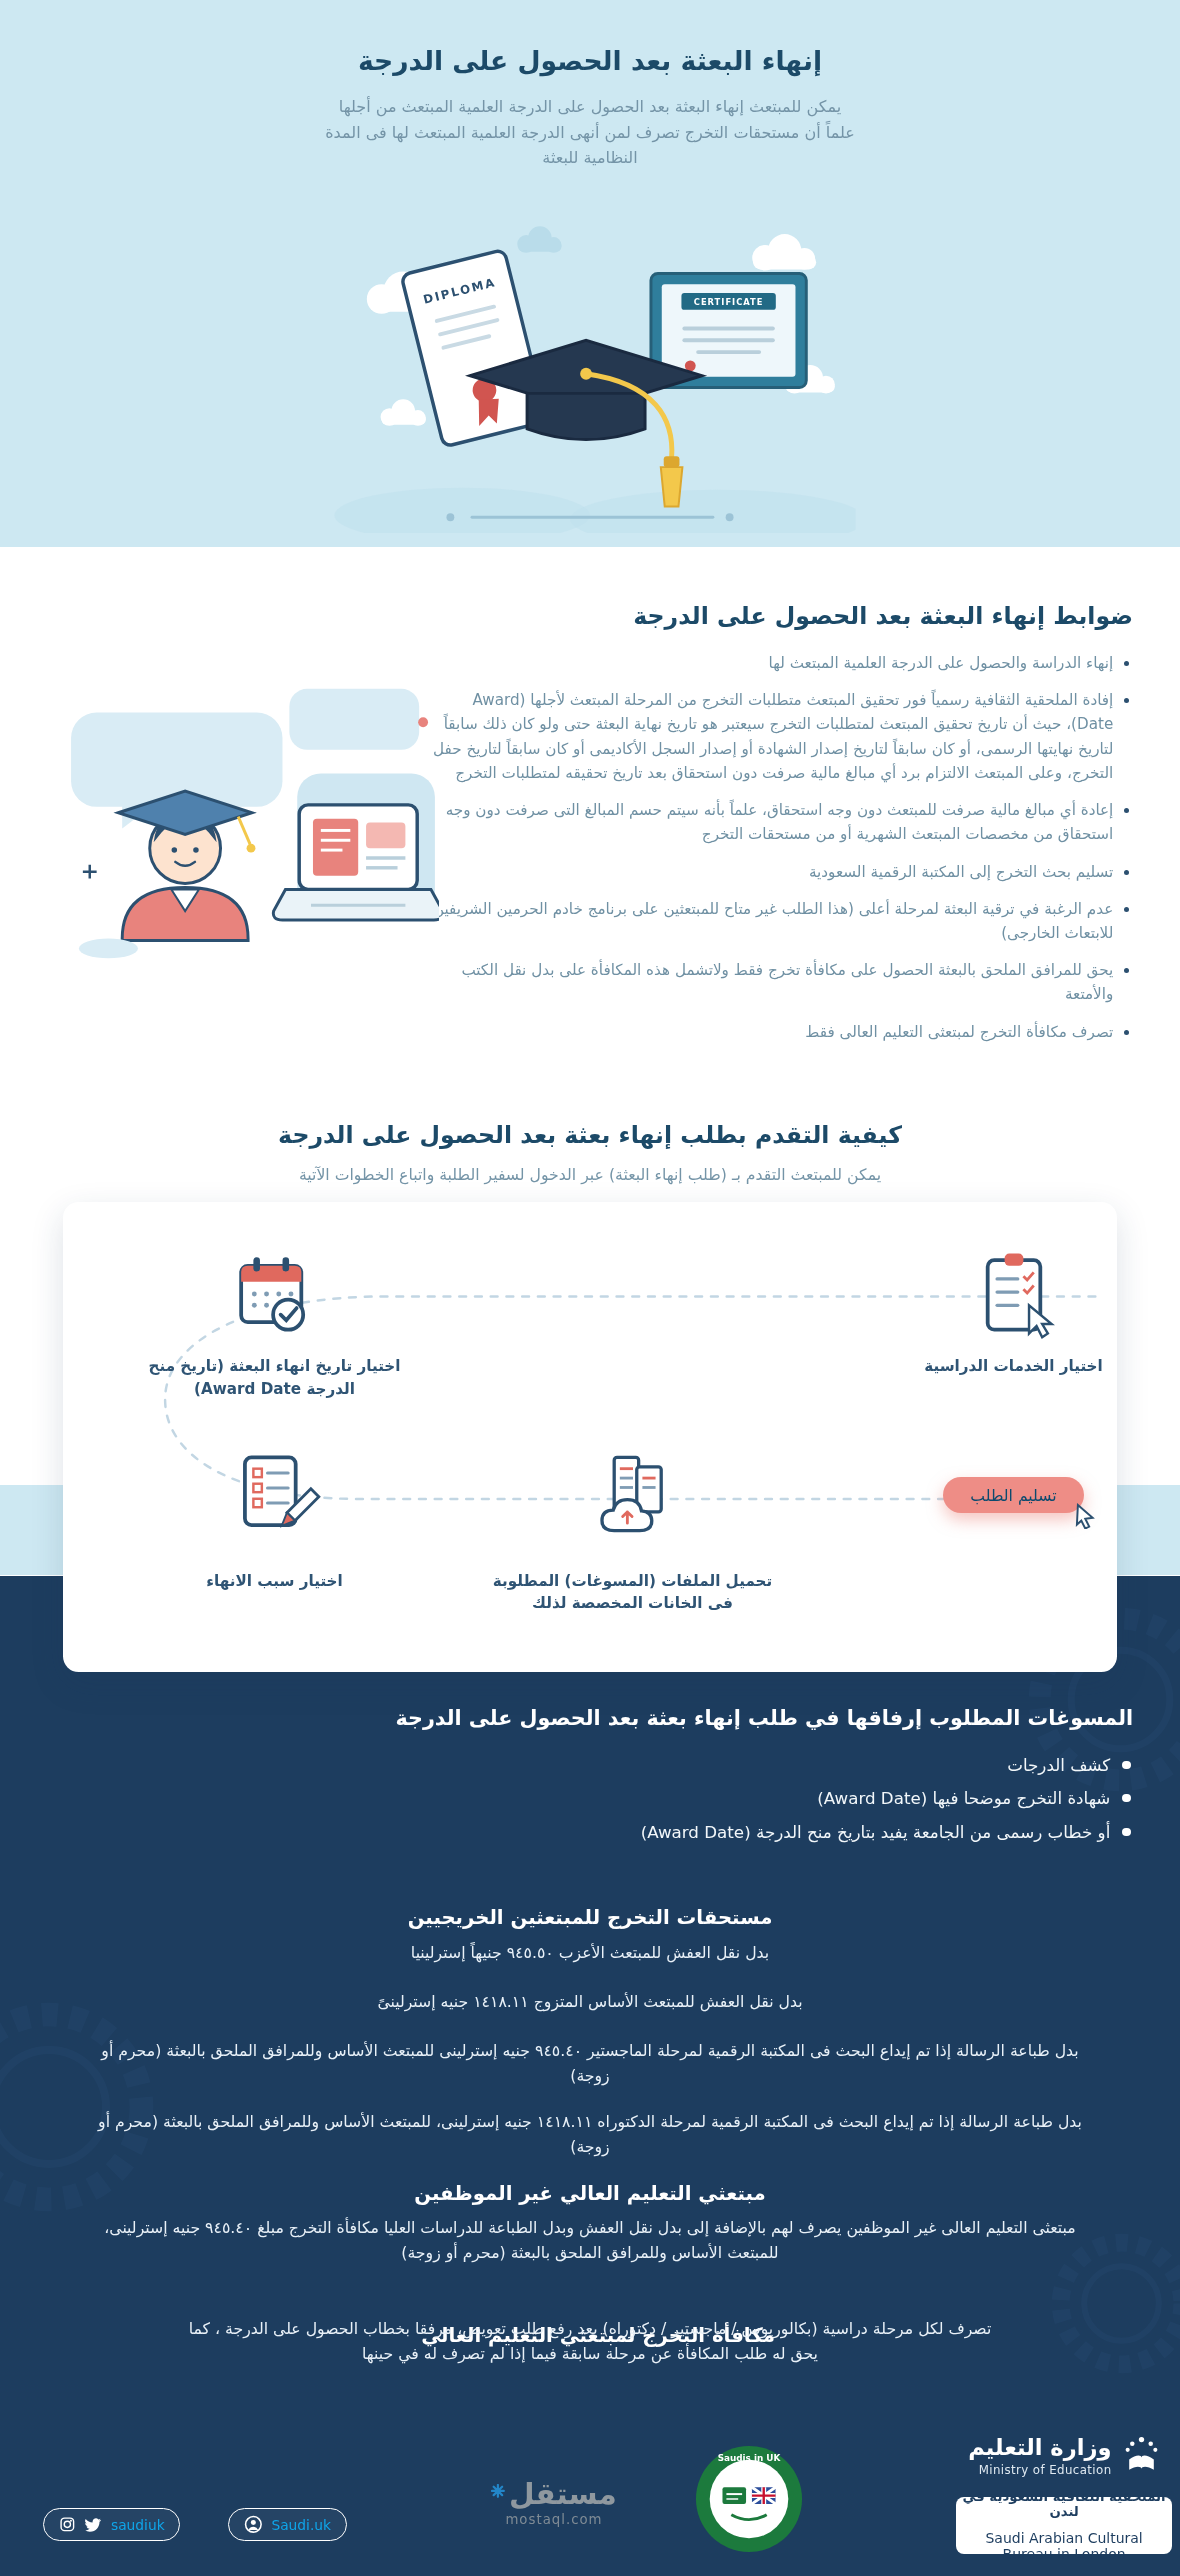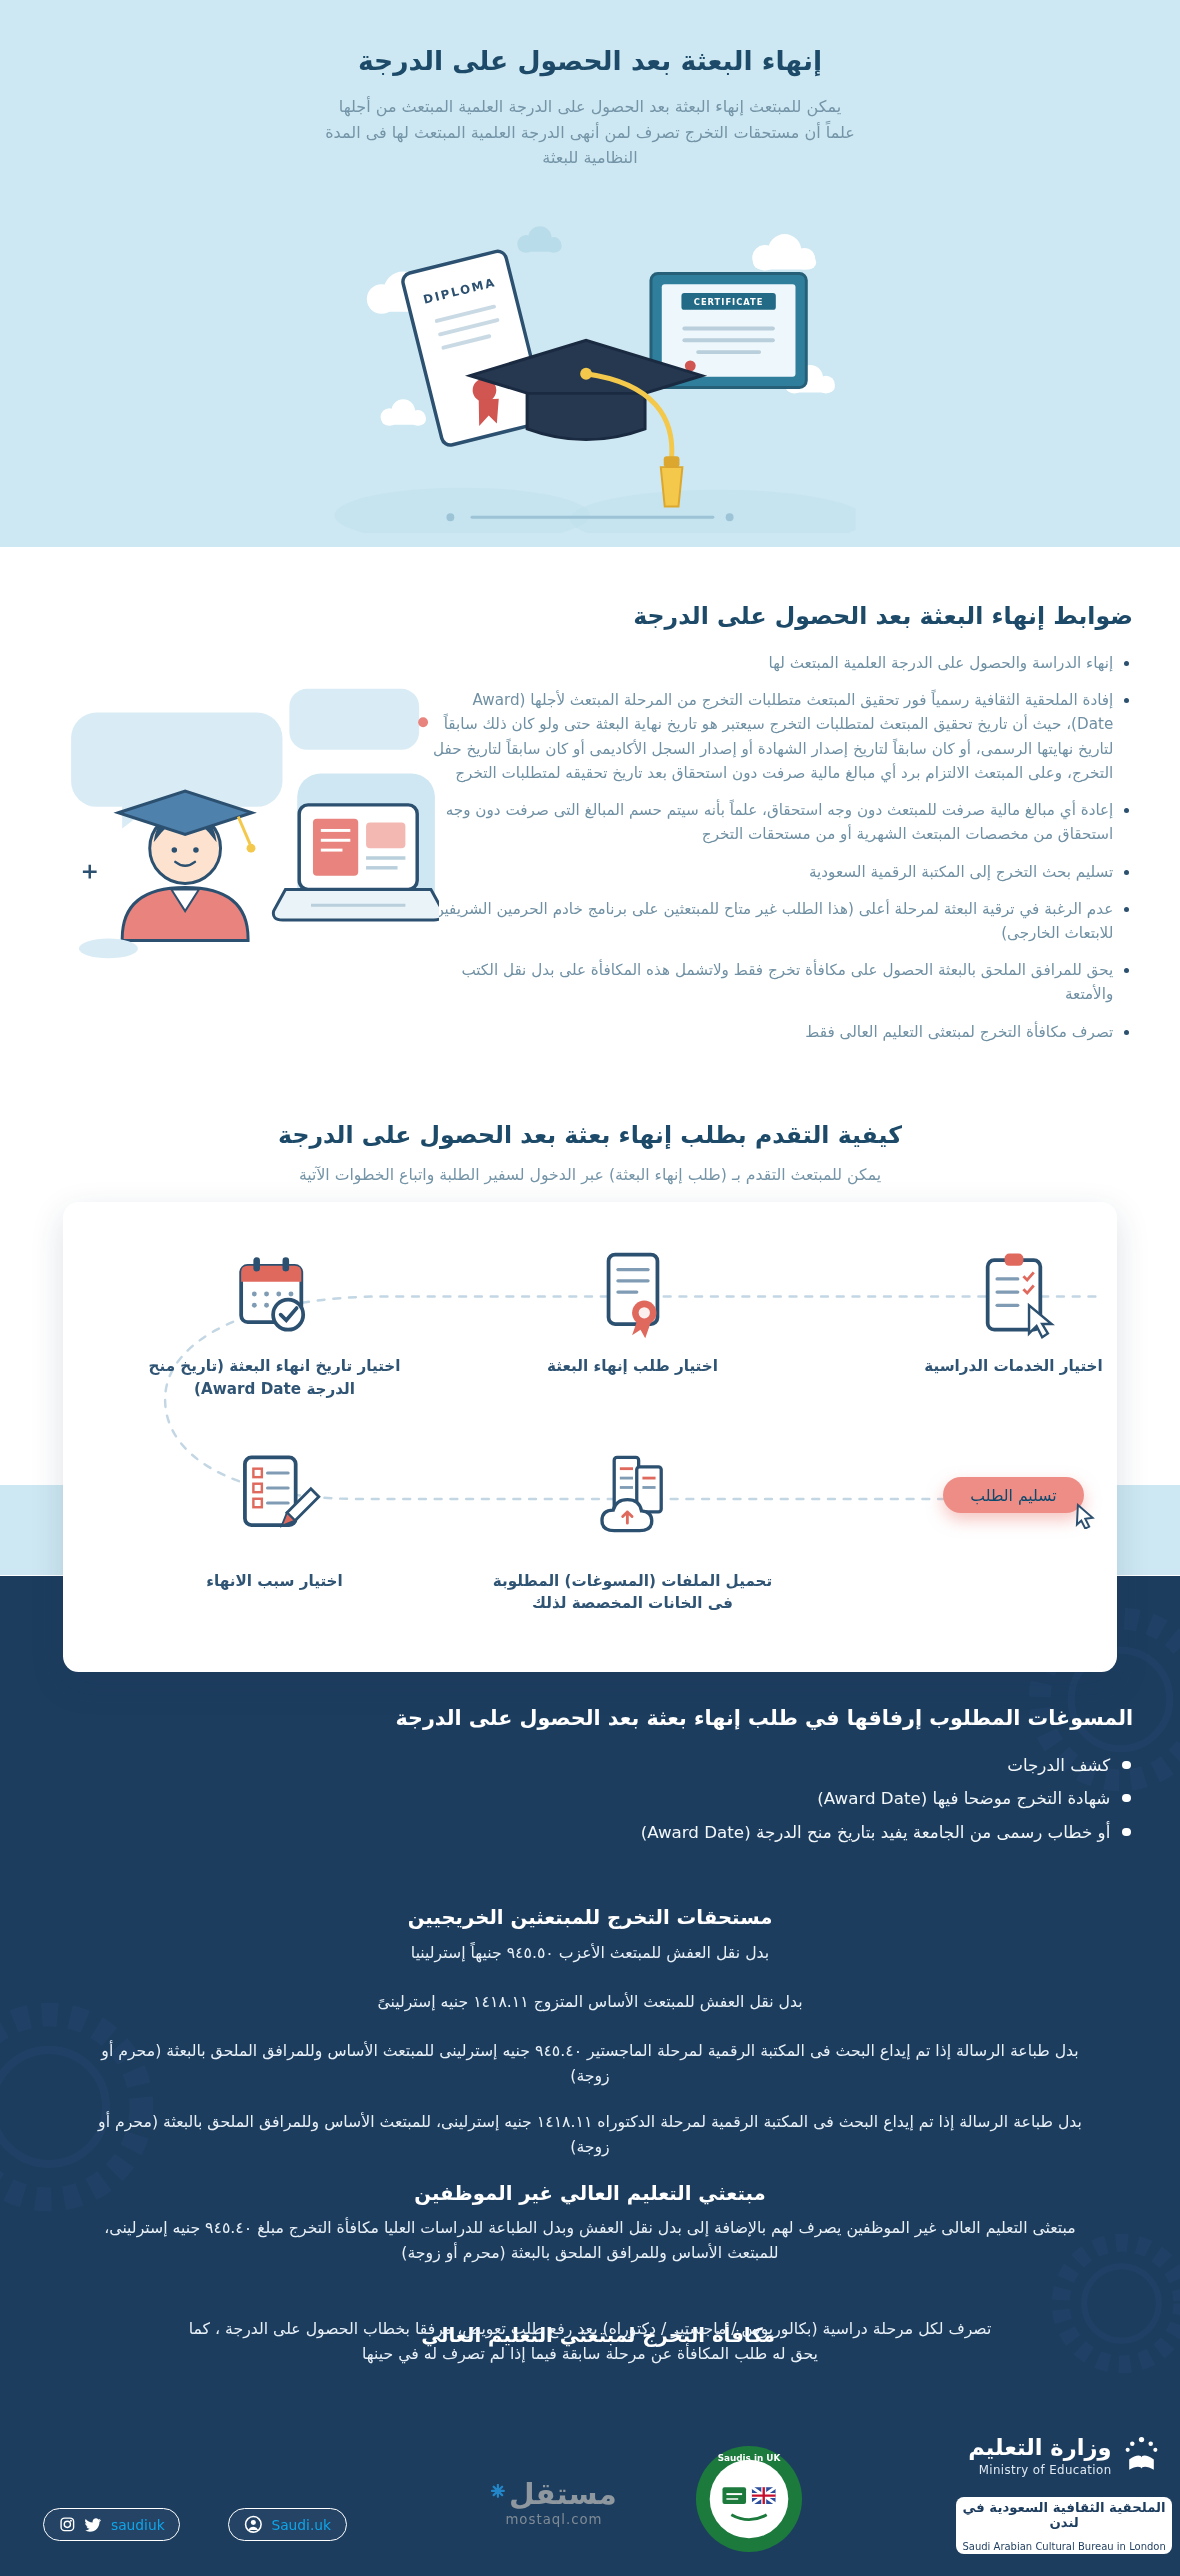--- a/index.html
+++ b/index.html
@@ -53,21 +53,21 @@
   .mostaql-name { color:#8f989f; font-size:29.5px; font-weight:bold; direction:rtl; display:inline-block; }
   .mostaql-mark { display:inline-block; vertical-align:super; margin-right:3.9px; }
   .mostaql-domain { color:#7f8b95; font-size:13.3px; letter-spacing:1px; margin-top:1px; }
   .badge { position:absolute; left:694px; top:868px; z-index:2; }
   .ministry { position:absolute; top:858px; right:19.7px; display:flex; direction:rtl; gap:11.8px; align-items:center; z-index:2; }
   .ministry-ar { color:#ffffff; font-size:22.6px; font-weight:bold; letter-spacing:1px; }
   .ministry-en { color:#dfe9f1; font-size:11.8px; letter-spacing:0.4px; margin-top:3px; }
   .bureau { position:absolute; top:921px; right:7.9px; width:216px; height:57px; background:#ffffff; border-radius:7.9px;
             display:flex; flex-direction:column; justify-content:center; text-align:center; padding:3.9px 5.9px; z-index:2; }
   .bureau-ar { color:#1d3d5f; font-weight:bold; font-size:13.3px; direction:rtl; }
-  .bureau-en { color:#1d3d5f; font-size:10px; margin-top:11px; }
+  .bureau-en { color:#1d3d5f; font-size:14px; margin-top:11px; }
 </style>
 </head>
 <body>
 
 <div class="page">
 
   <section class="sec-header">
     <h1 class="intro-title">إنهاء البعثة بعد الحصول على الدرجة</h1>
     <p class="intro-body">يمكن للمبتعث إنهاء البعثة بعد الحصول على الدرجة العلمية المبتعث من أجلها علماً أن مستحقات التخرج تصرف لمن أنهى الدرجة العلمية المبتعث لها فى المدة النظامية للبعثة</p>
 
@@ -200,34 +200,20 @@
           <line x1="32" y1="48" x2="54" y2="48" stroke="#7f9cb4" stroke-width="3.5" stroke-linecap="round"></line>
           <line x1="32" y1="62" x2="54" y2="62" stroke="#7f9cb4" stroke-width="3.5" stroke-linecap="round"></line>
           <path d="M60,31 l4,4 l7,-8" fill="none" stroke="#e0695e" stroke-width="3"></path>
           <path d="M60,45 l4,4 l7,-8" fill="none" stroke="#e0695e" stroke-width="3"></path>
           <path d="M66,62 L66,92 L74,84 L80,96 L86,92 L80,82 L90,82 Z" fill="#ffffff" stroke="#2c5070" stroke-width="2.6"></path>
         </svg>
       </div>
       <div class="step-label">اختيار الخدمات الدراسية</div>
     </div>
 
-    <div class="step" style="left:422px; top:43px;">
-      <div class="step-icon">
-        <svg width="94" height="94" viewBox="0 0 100 100">
-          <rect x="24" y="8" width="52" height="74" rx="7" fill="#ffffff" stroke="#2c5070" stroke-width="4"></rect>
-          <line x1="34" y1="24" x2="66" y2="24" stroke="#7f9cb4" stroke-width="3.5" stroke-linecap="round"></line>
-          <line x1="34" y1="36" x2="66" y2="36" stroke="#7f9cb4" stroke-width="3.5" stroke-linecap="round"></line>
-          <line x1="34" y1="48" x2="54" y2="48" stroke="#7f9cb4" stroke-width="3.5" stroke-linecap="round"></line>
-          <path d="M56,74 l-7,20 l9,-6 l5,9 l7,-20 Z" fill="#e0695e"></path>
-          <circle cx="62" cy="70" r="13" fill="#e0695e"></circle>
-          <circle cx="62" cy="70" r="6" fill="#ffffff" opacity="0.9"></circle>
-        </svg>
-      </div>
-      <div class="step-label">اختيار طلب إنهاء البعثة</div>
-    </div>
 
     <div class="step" style="left:64px; top:43px;">
       <div class="step-icon">
         <svg width="94" height="94" viewBox="0 0 100 100">
           <rect x="14" y="20" width="64" height="60" rx="7" fill="#ffffff" stroke="#2c5070" stroke-width="4"></rect>
           <path d="M14,27 q0,-7 7,-7 h50 q7,0 7,7 v10 h-64 Z" fill="#e0695e"></path>
           <rect x="27" y="11" width="7" height="15" rx="3.5" fill="#2c5070"></rect>
           <rect x="58" y="11" width="7" height="15" rx="3.5" fill="#2c5070"></rect>
           <circle cx="28" cy="50" r="2.6" fill="#7f9cb4"></circle>
             <circle cx="41" cy="50" r="2.6" fill="#7f9cb4"></circle>

